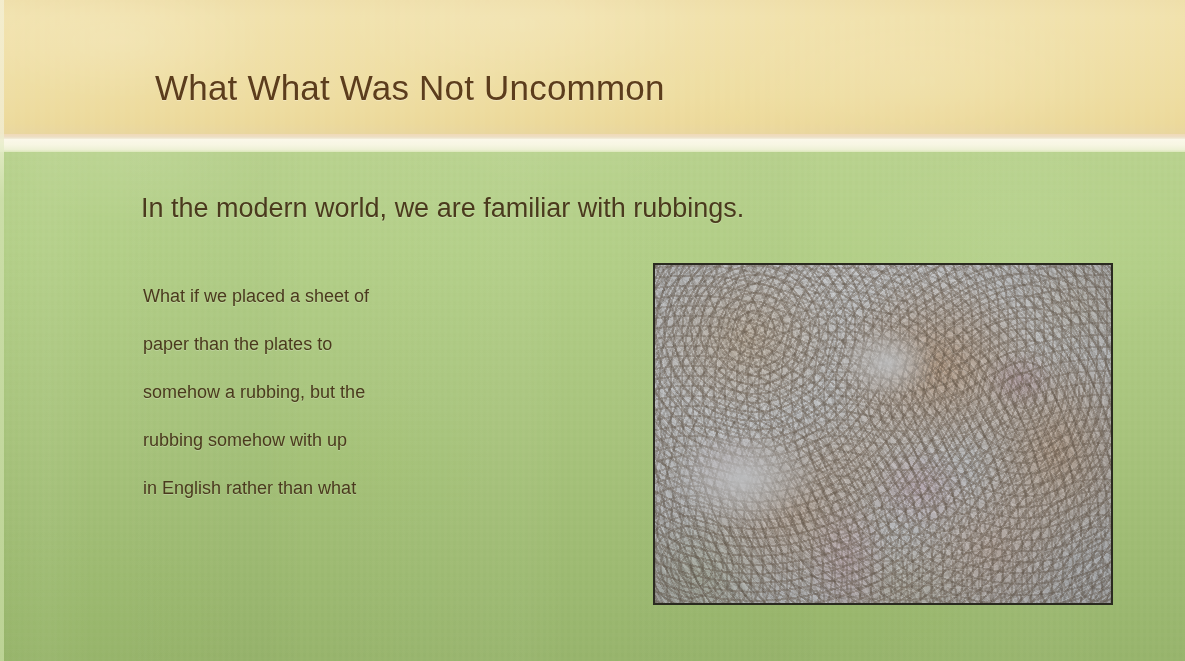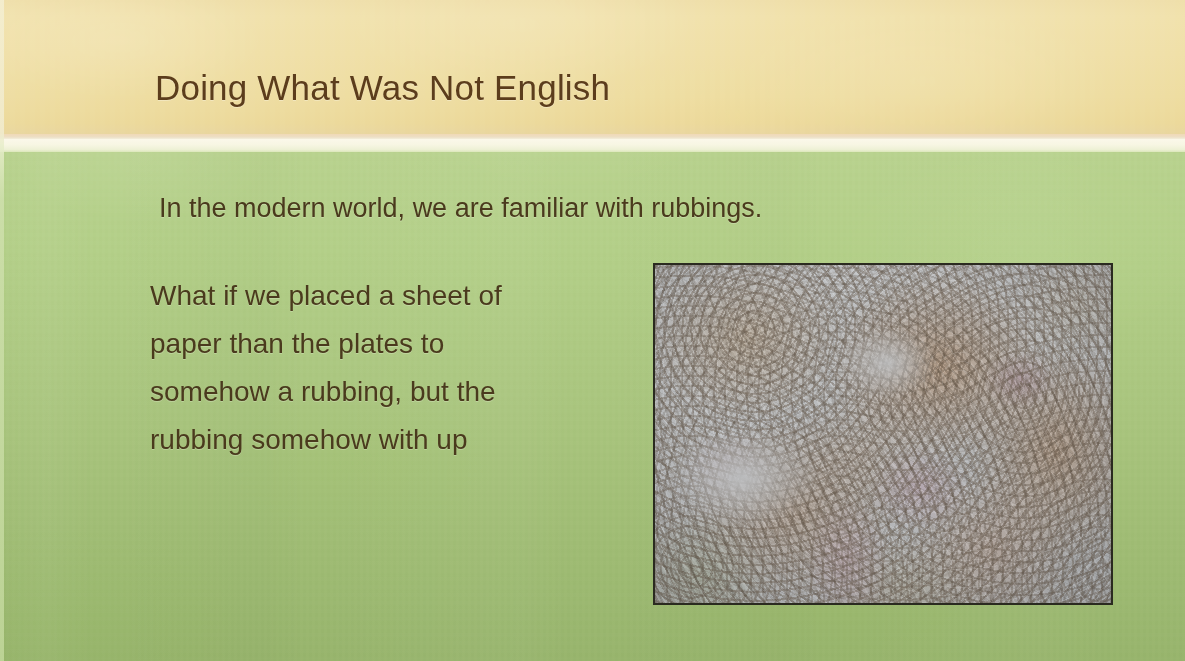--- a/index.html
+++ b/index.html
@@ -139,29 +139,28 @@
   
   .lead-text {
     position: absolute;
     left: 141px;
     top: 190px;
     font-size: 27px;
     line-height: 36px;
     color: #4a3a1d;
     white-space: nowrap;
     text-shadow: 0 1px 0 rgba(255,255,255,.22);
-    margin-left: 18px;
   }
 
   .body-block {
     position: absolute;
-    left: 150px;
+    left: 143px;
     top: 272px;
     width: 470px;
-    font-size: 28px;
+    font-size: 18px;
     line-height: 48px;
     color: #4a3a1d;
     text-shadow: 0 1px 0 rgba(255,255,255,.22);
   }
   .body-block .line { display: block; white-space: nowrap; }
 
   
   .picture-frame {
     position: absolute;
     left: 653px;
@@ -285,29 +284,30 @@
   <div class="bg-green-streaks"></div>
 
   <div class="title-band">
     <div class="title-band-texture"></div>
   </div>
   <div class="band-underline"></div>
   <div class="band-separator"></div>
 
   <div class="left-edge-stripe"></div>
 
-  <div class="title-text">Doing What Was Not English</div>
+  <div class="title-text">What What Was Not Uncommon</div>
 
   <div class="lead-text">In the modern world, we are familiar with rubbings.</div>
 
   <div class="body-block">
     <span class="line">What if we placed a sheet of</span>
     <span class="line">paper than the plates to</span>
     <span class="line">somehow a rubbing, but the</span>
     <span class="line">rubbing somehow with up</span>
+    <span class="line">in English rather than what</span>
   </div>
 
   <div class="picture-frame">
     <div class="rubbing">
       <div class="rubbing-base"></div>
       <div class="rubbing-blotches"></div>
       <div class="rubbing-mauve"></div>
       <div class="rubbing-strokes"></div>
       <div class="rubbing-strokes2"></div>
       <div class="rubbing-strokes3"></div>

